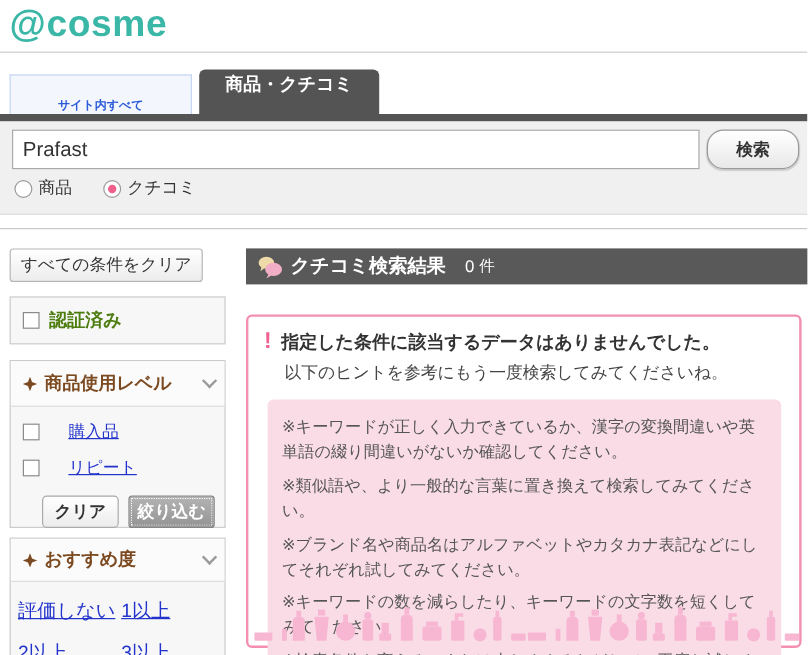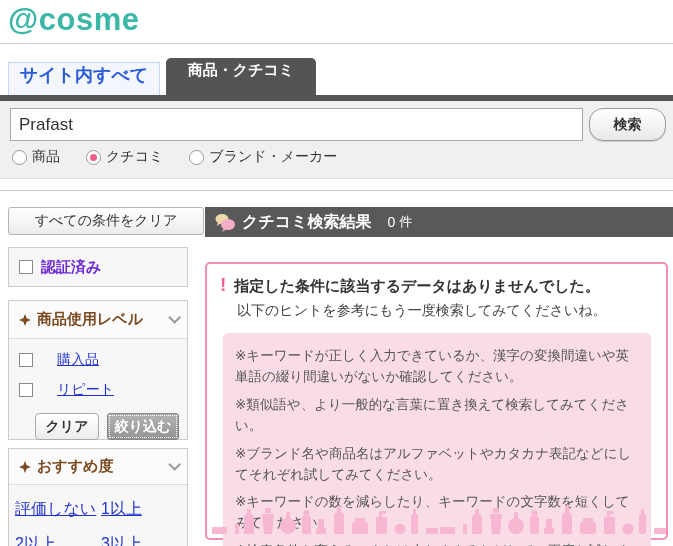--- a/index.html
+++ b/index.html
@@ -8,57 +8,57 @@
   #page { position:relative; width:673px; height:546px; background:#fff; overflow:hidden; }
 
   
   .logo { position:absolute; left:8px; top:2px; font-size:31px; font-weight:bold; color:#3ab7a6; letter-spacing:.5px; }
   .divider { position:absolute; left:0; right:0; height:1px; background:#ccc; }
   .divider.top { top:43px; }
   .divider.mid { top:190px; background:#c9c9c9; }
 
   
   .tab-inactive { position:absolute; left:8px; top:62px; width:152px; height:33px; background:#f3f7fd;
-    border:1px solid #c5d6f0; border-bottom:none; color:#2a5ad8; font-size:18px; font-weight:bold;
-    display:flex; align-items:flex-start; justify-content:center; cursor:pointer; }
+    border:1px solid #c5d6f0; border-bottom:none; color:#2a5ad8; font-size:10px; font-weight:bold;
+    display:flex; align-items:flex-end; justify-content:center; cursor:pointer; }
   .tab-active { position:absolute; left:166px; top:58px; width:150px; height:43px; background:#545454;
     border-radius:5px 5px 0 0; color:#fff; font-size:15px; font-weight:bold;
     display:flex; align-items:center; justify-content:center; padding-bottom:19px; cursor:pointer; }
 
   
   .search-panel { position:absolute; left:0; top:95px; width:673px; height:84px; background:#f0f0f0;
     border-top:6px solid #545454; border-bottom:1px solid #dcdcdc; }
   .search-input { position:absolute; left:10px; top:7px; width:573px; height:33px; border:1px solid #a9a9a9;
     background:#fff; font-size:17px; padding:0 8px; color:#333; font-family:inherit; }
   .search-btn { position:absolute; right:7px; top:7px; width:77px; height:33px;
     background:linear-gradient(#ffffff,#e8e8e8); border:1px solid #999; border-radius:14px;
     font-size:14px; font-weight:bold; color:#333; cursor:pointer; box-shadow:0 1px 1px rgba(0,0,0,.15); font-family:inherit; }
   .radio-row { position:absolute; left:12px; top:47px; display:flex; align-items:center; font-size:14px; color:#333; }
   .radio-item { display:flex; align-items:center; margin-right:26px; cursor:pointer; }
   .radio-circle { width:15px; height:15px; border:1px solid #9a9a9a; border-radius:50%; background:#fff;
     margin-right:5px; position:relative; }
   .radio-circle.selected::after { content:""; position:absolute; left:3px; top:3px; width:7px; height:7px;
     border-radius:50%; background:#f0608a; }
 
   
-  .clear-all-btn { position:absolute; left:8px; top:207px; width:196px; height:28px;
+  .clear-all-btn { position:absolute; left:8px; top:207px; width:161px; height:28px;
     background:linear-gradient(#ffffff,#ececec); border:1px solid #b5b5b5; border-radius:3px;
     font-size:14px; color:#333; cursor:pointer; font-family:inherit; }
   .side-box { position:absolute; left:8px; width:180px; background:#f7f7f7; border:1px solid #ccc; }
   .side-box.verified { top:247px; height:40px; display:flex; align-items:center; padding:0 10px; }
   .side-box.usage { top:300px; height:140px; }
   .side-box.recommend { top:448px; height:120px; }
   .side-head { height:38px; background:#fbfbfb; border-bottom:1px solid #ddd; display:flex; align-items:center;
     padding:0 10px; color:#7c4a21; font-size:15px; font-weight:bold; cursor:pointer; }
   .side-box.recommend .side-head { height:36px; }
   .star-icon { width:12px; height:12px; margin-right:6px; flex:0 0 auto; }
   .chev { margin-left:auto; width:9px; height:9px; border-right:2px solid #9a9a9a; border-bottom:2px solid #9a9a9a;
     transform:rotate(45deg) translateY(-3px); }
   .cbx { width:14px; height:14px; background:#fff; border:1px solid #8a8a8a; display:inline-block; flex:0 0 auto; }
-  .brown-label { color:#6d28d9; font-size:15px; font-weight:bold; margin-left:8px; }
+  .brown-label { color:#4d7c0f; font-size:15px; font-weight:bold; margin-left:8px; }
   .check-row { display:flex; align-items:center; margin:12px 0 0 10px; cursor:pointer;gap:16px; }
   .check-row a { color:#2233cc; font-size:14px; margin-left:8px; text-decoration:underline; }
   .btn-row { display:flex; margin:14px 0 0 26px; }
   .mini-clear-btn { width:64px; height:27px; background:linear-gradient(#ffffff,#ececec); border:1px solid #aaa;
     border-radius:4px; font-size:14px; font-weight:bold; color:#333; cursor:pointer; font-family:inherit; }
   .mini-filter-btn { width:72px; height:27px; margin-left:8px; background:linear-gradient(#b3b3b3,#949494);
     border:1px solid #858585; border-radius:3px; font-size:14px; font-weight:bold; color:#fff;
     outline:1px dotted #fff; outline-offset:-3px; cursor:pointer; font-family:inherit; }
   .link-grid { display:grid; grid-template-columns:86px auto; padding:14px 0 0 6px; row-gap:14px; }
   .link-grid a { color:#2233cc; font-size:16px; text-decoration:underline; }
@@ -101,24 +101,20 @@
     <input class="search-input" type="text" value="Prafast" style="">
     <button class="search-btn">検索</button>
     <div class="radio-row">
       <span class="radio-item">
         <span class="radio-circle"></span>
         <span>商品</span>
       </span>
       <span class="radio-item">
         <span class="radio-circle selected"></span>
         <span>クチコミ</span>
-      </span>
-      <span class="radio-item">
-        <span class="radio-circle"></span>
-        <span>ブランド・メーカー</span>
       </span>
     </div>
   </div>
 
   <div class="divider mid"></div>
 
   <button class="clear-all-btn">すべての条件をクリア</button>
 
   <div class="side-box verified">
     <span class="cbx"></span>

